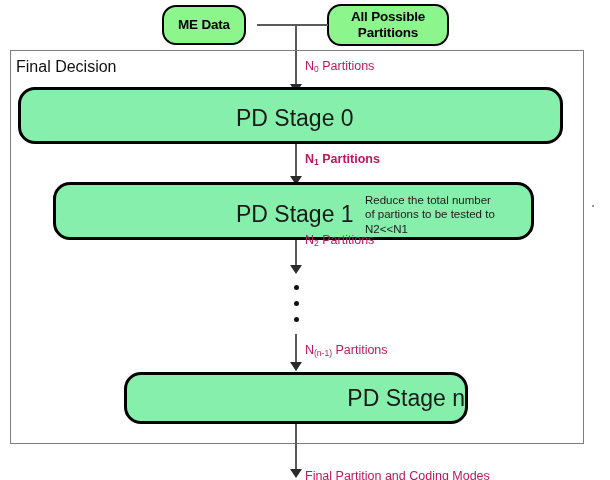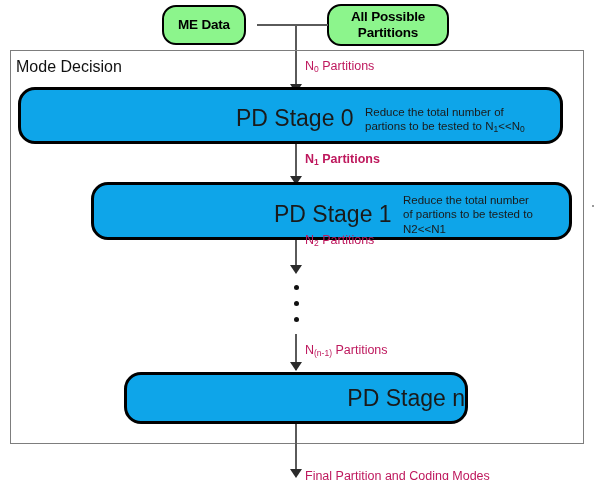--- a/index.html
+++ b/index.html
@@ -48,21 +48,21 @@
     background: transparent;
   }
   #mode-decision-label {
     font-size: 16px;
     color: #111111;
     white-space: nowrap;
   }
 
   
   .stage {
-    background: #0ea5e9;
+    background: #86efac;
     border: 3px solid #000000;
     border-radius: 17px;
     display: flex;
     align-items: center;
   }
   .stage-title {
     font-size: 23px;
     color: #1a1a1a;
     white-space: nowrap;
     line-height: 1;
@@ -130,42 +130,38 @@
     <span>Partitions</span>
   </div>
 
   <div class="abs hline" style="left:257px; top:24px; width:71px;"></div>
 
   <div class="abs vline" style="left:295px; top:25px; height:62px;"></div>
   <div class="abs arrowhead" style="left:290px; top:84px;"></div>
 
   <div class="abs" id="mode-decision-box" style="left:10px; top:50px; width:574px; height:394px;"></div>
 
-  <div class="abs" id="mode-decision-label" style="left:16px; top:58px;">Mode Decision</div>
+  <div class="abs" id="mode-decision-label" style="left:16px; top:58px;">Final Decision</div>
 
   <div class="abs edge-label" style="left:305px; top:60px;">
     <span>N</span><span class="sub-small">0</span><span> Partitions</span>
   </div>
 
   <div class="abs stage" id="stage0" style="left:18px; top:87px; width:545px; height:57px;">
     <div class="stage-title abs" style="left:215px; top:17px;">PD Stage 0</div>
-    <div class="stage-desc abs" style="left:344px; top:15px; width:200px;">
-      <div>Reduce the total number of</div>
-      <div><span>partions to be tested to N</span><span class="sub-small">1</span><span>&lt;&lt;N</span><span class="sub-small">0</span></div>
-    </div>
   </div>
 
   <div class="abs vline" style="left:295px; top:144px; height:34px;"></div>
   <div class="abs arrowhead" style="left:290px; top:176px;"></div>
 
   <div class="abs edge-label" style="left:305px; top:153px;font-weight:bold;">
     <span>N</span><span class="sub-small">1</span><span> Partitions</span>
   </div>
 
-  <div class="abs stage" id="stage1" style="left:53px; top:182px; width:481px; height:58px;margin-left:38px;">
+  <div class="abs stage" id="stage1" style="left:53px; top:182px; width:481px; height:58px;">
     <div class="stage-title abs" style="left:180px; top:18px;">PD Stage 1</div>
     <div class="stage-desc abs" style="left:309px; top:8px; width:185px;">
       <div>Reduce the total number</div>
       <div>of partions to be tested to</div>
       <div>N2&lt;&lt;N1</div>
     </div>
   </div>
 
   <div class="abs vline" style="left:295px; top:240px; height:28px;"></div>
   <div class="abs arrowhead" style="left:290px; top:265px;"></div>

